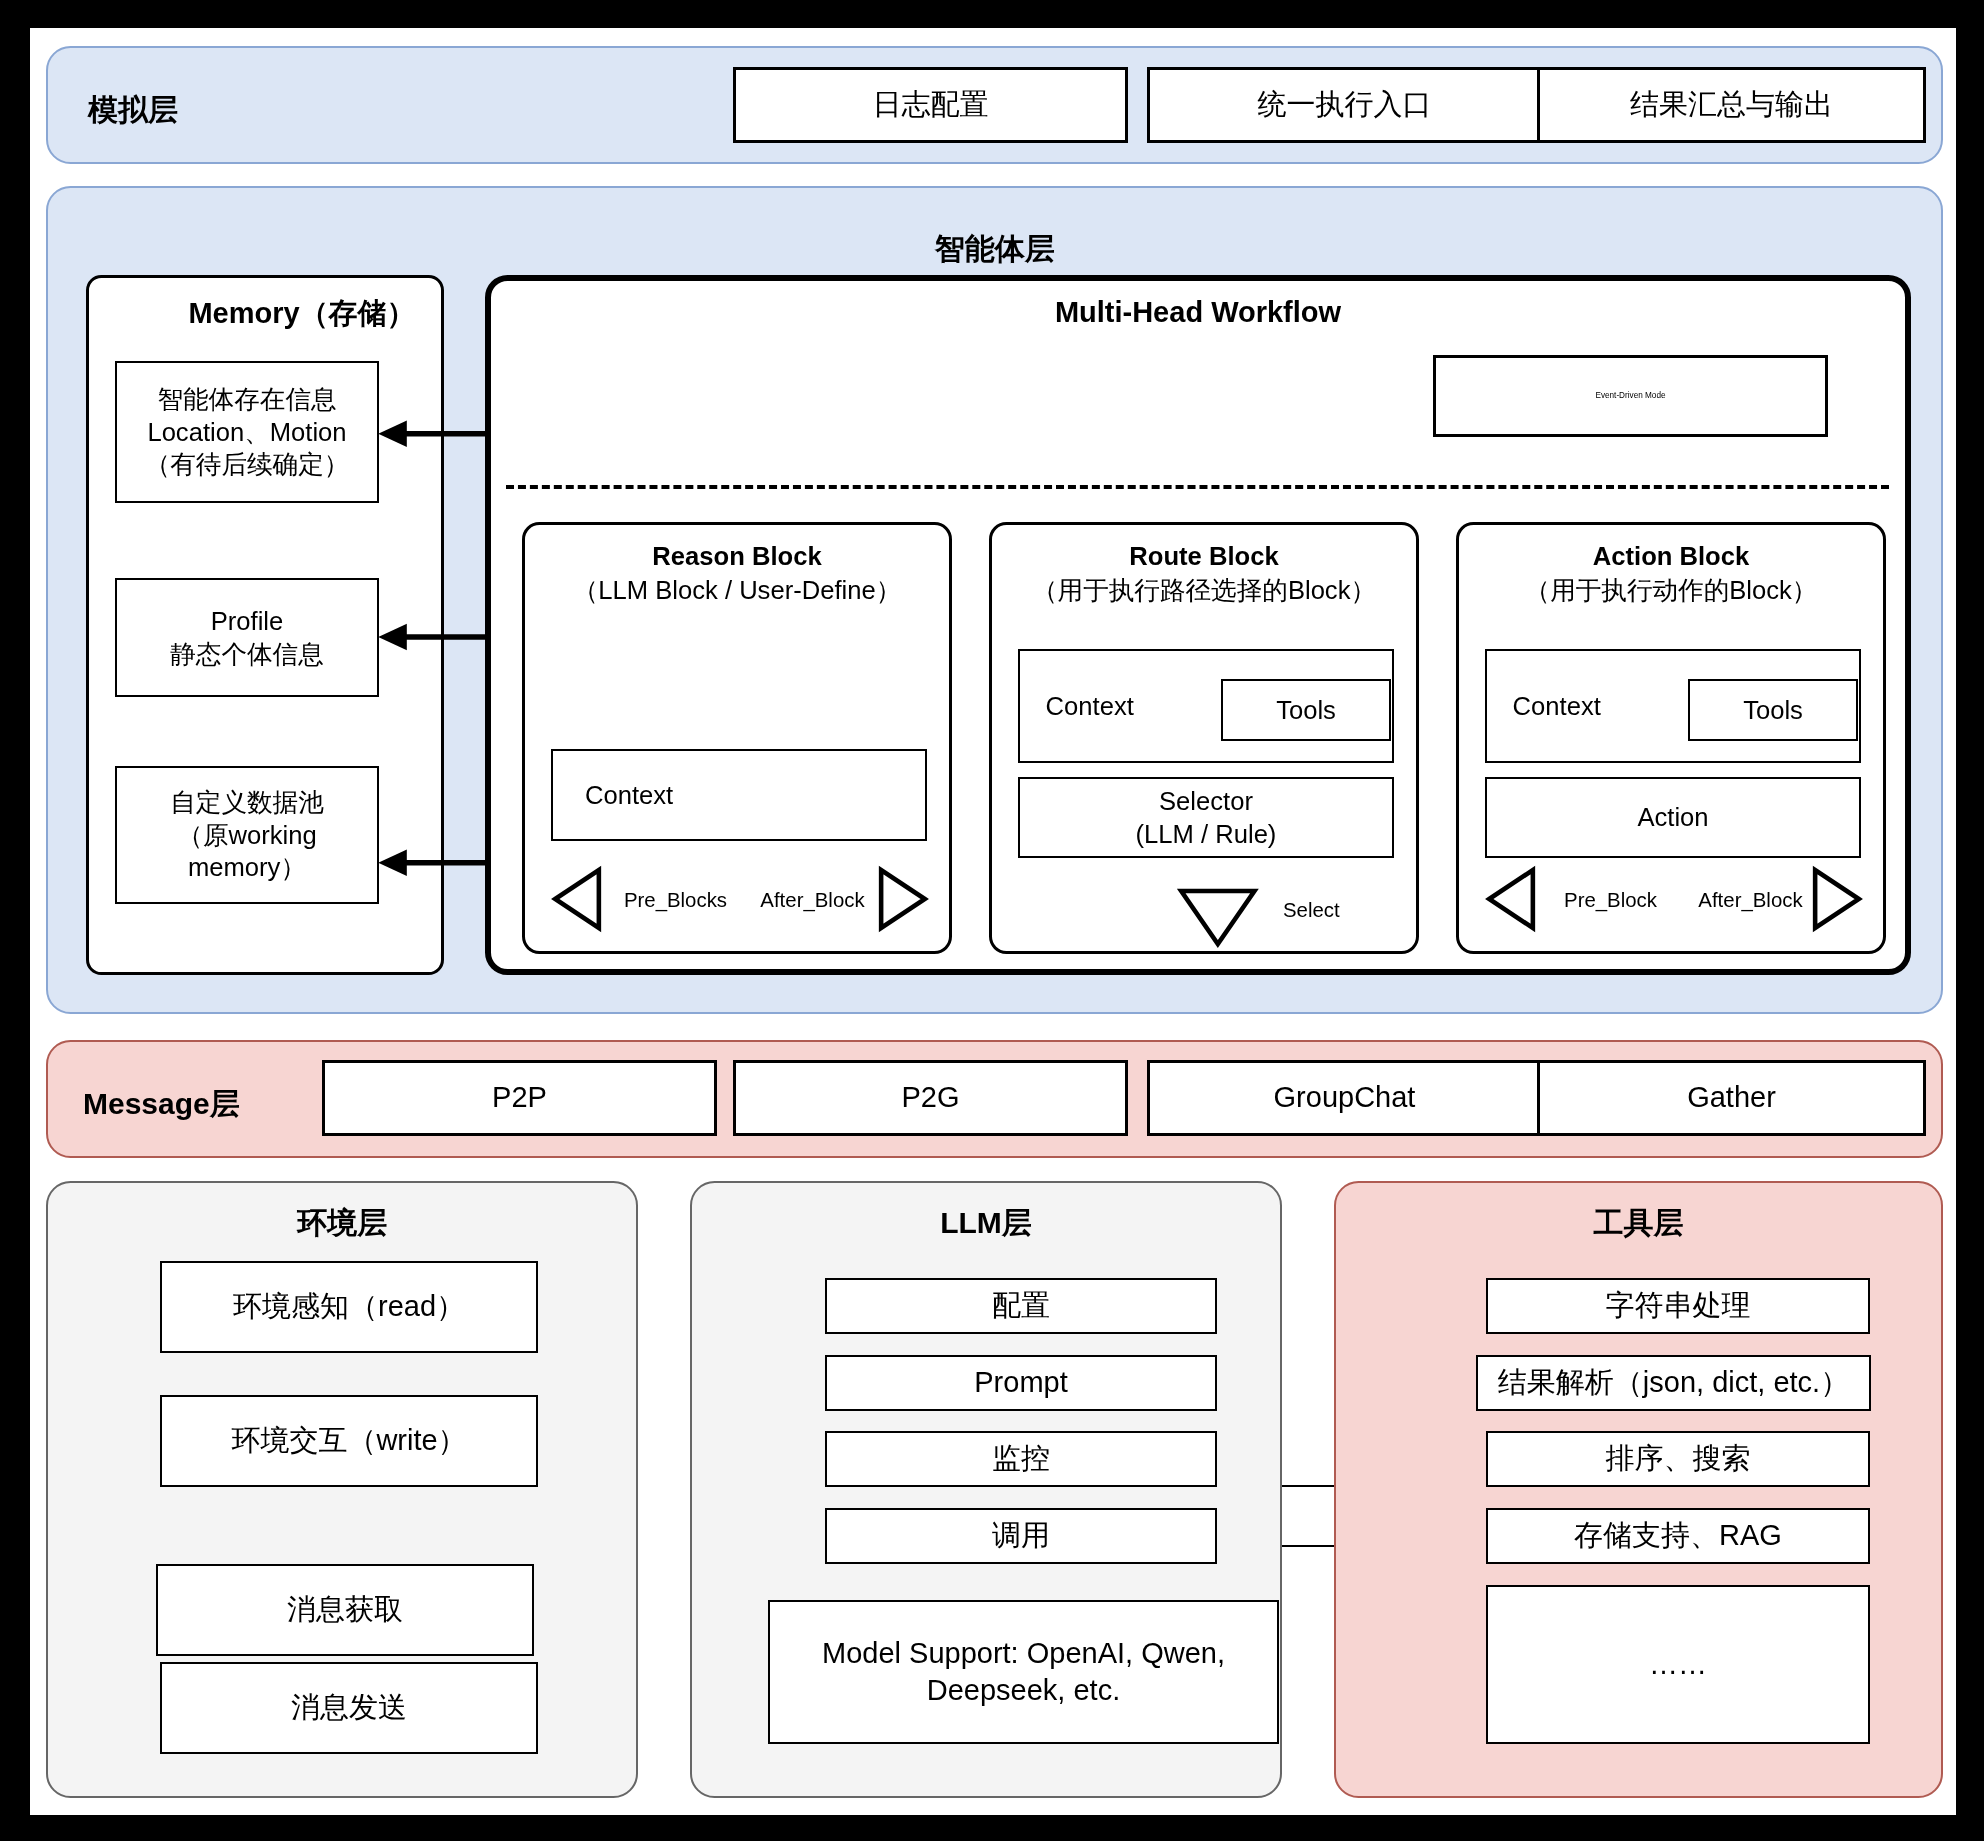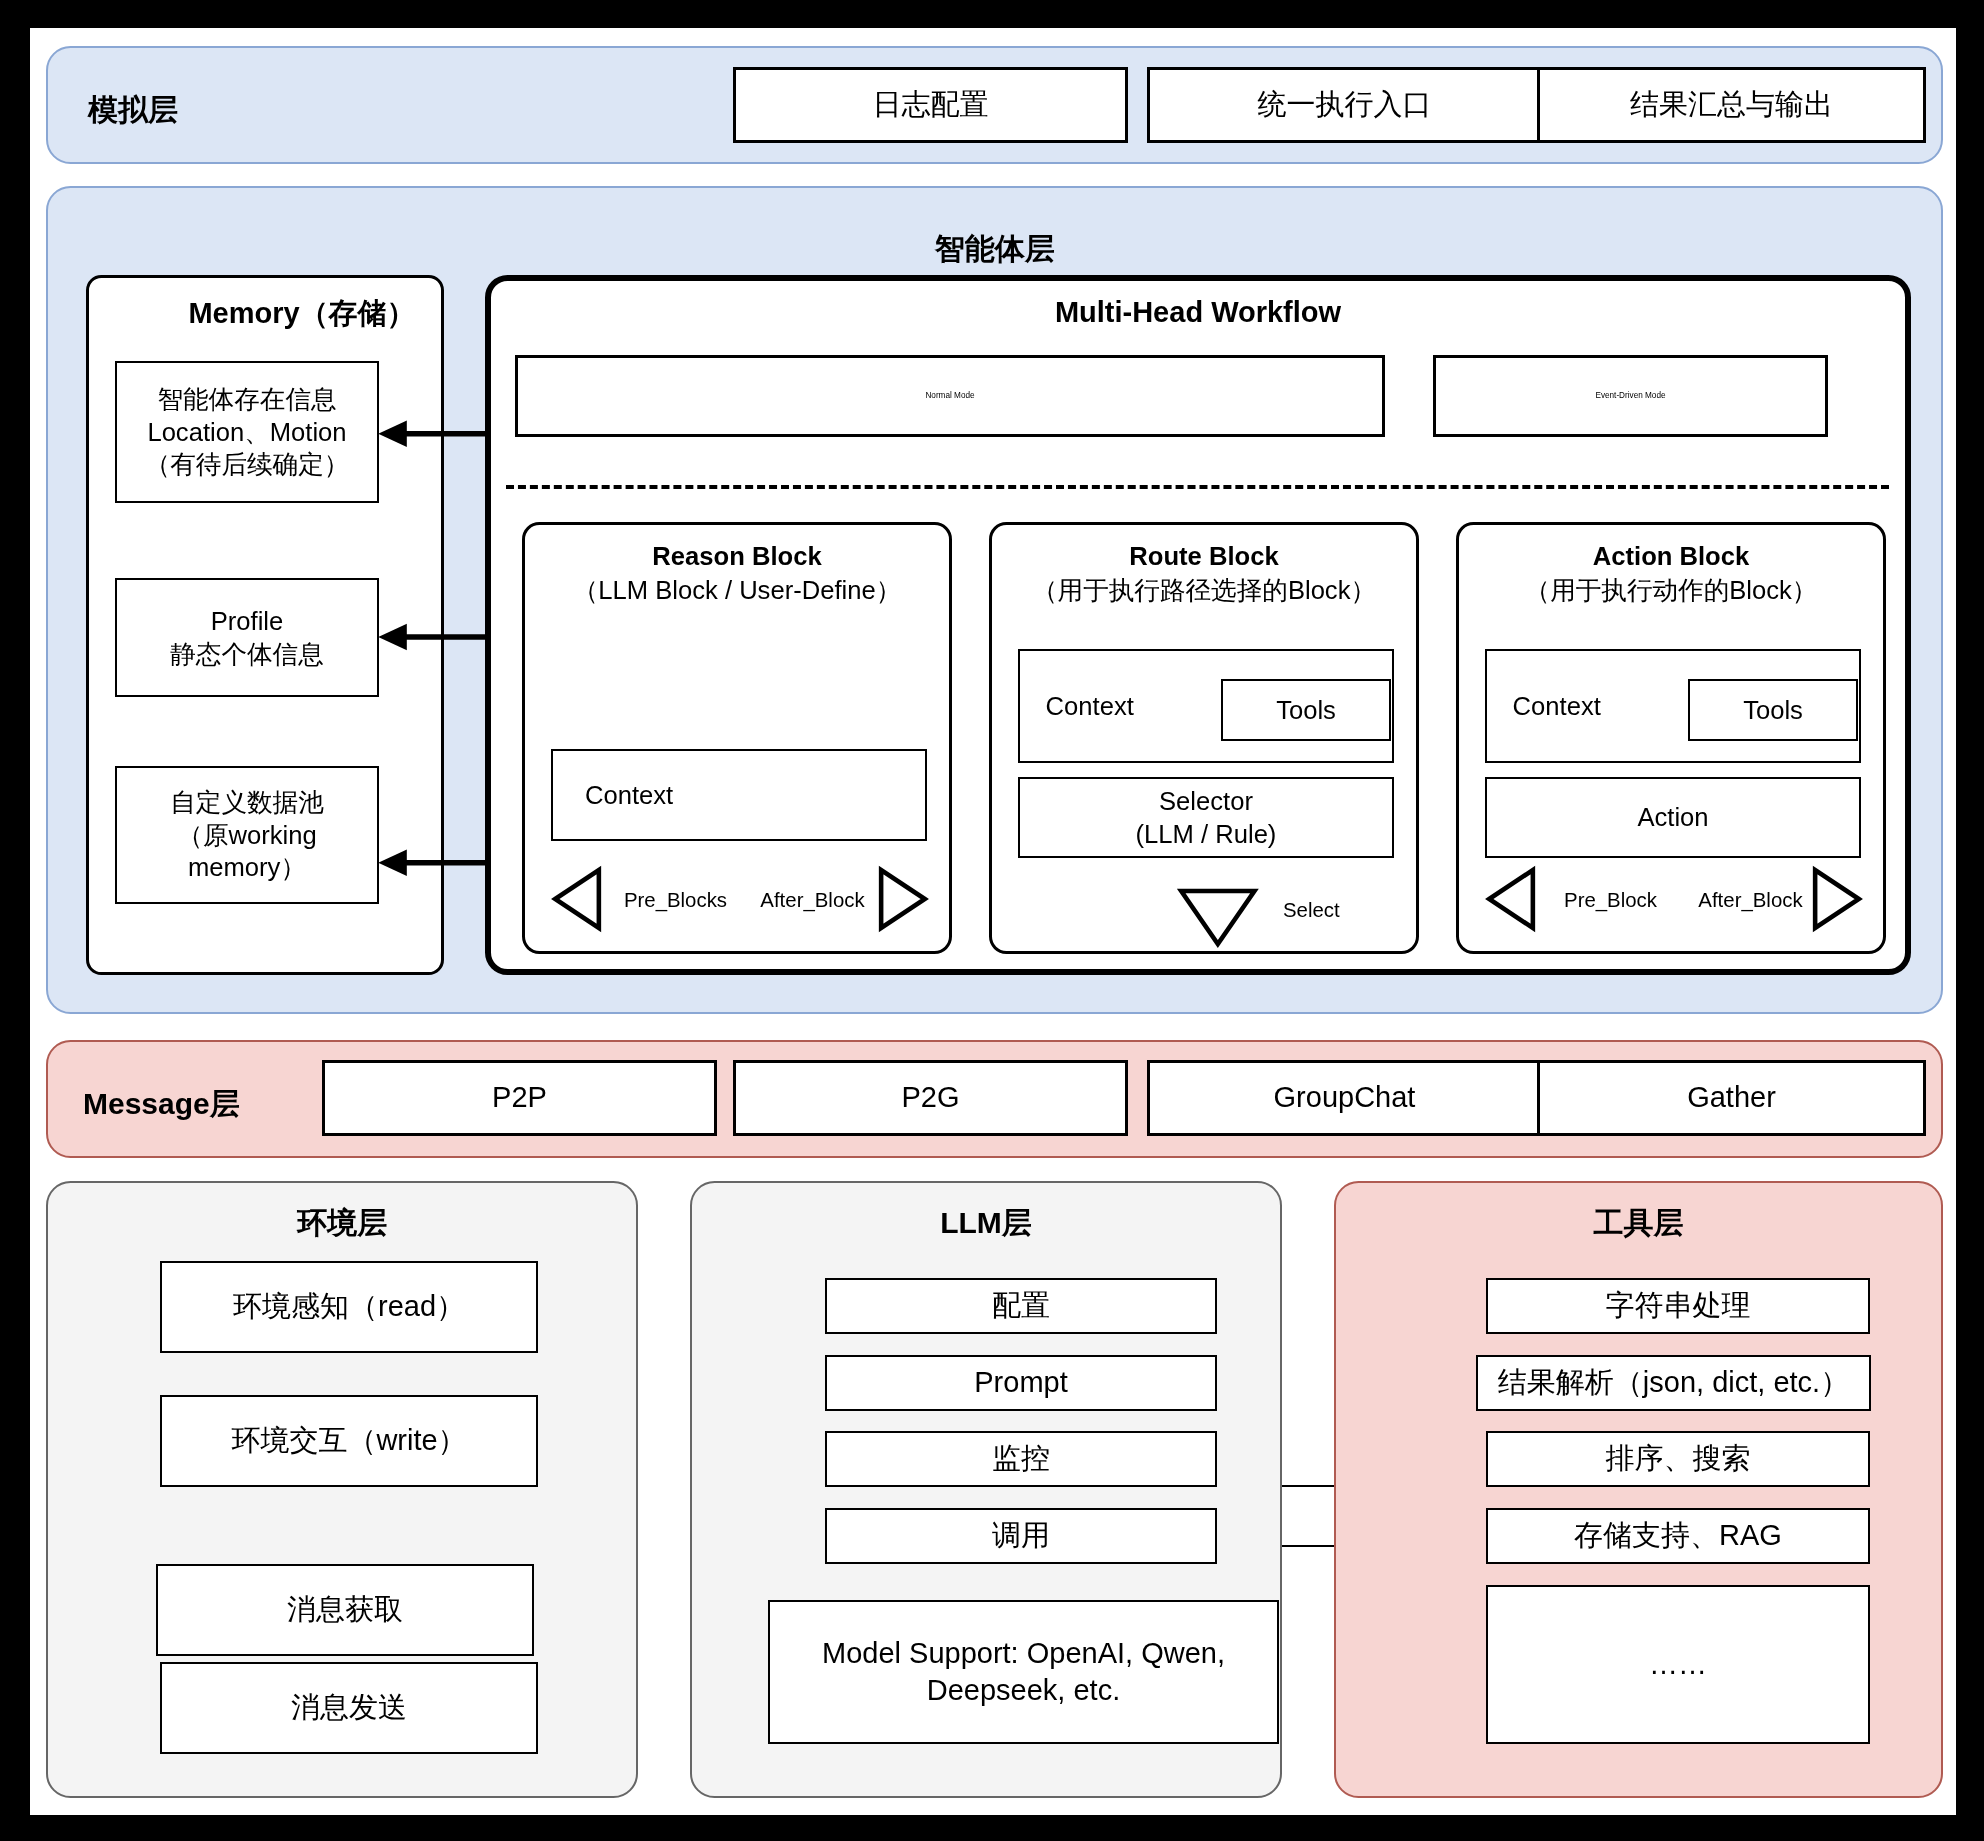--- a/index.html
+++ b/index.html
@@ -151,21 +151,20 @@
         <polygon points="18,170 74,144 74,196" fill="#000"></polygon>
         <polygon points="18,568 74,542 74,594" fill="#000"></polygon>
         <polygon points="18,1010 74,984 74,1036" fill="#000"></polygon>
 
         <polygon points="424,790 368,764 368,816" fill="#000"></polygon>
       </svg>
 
       <div class="rbox fat" style="left:453px; top:245px; width:1426px; height:700px;"></div>
       <div class="rbox-title t-big" style="left:453px; top:265px; width:1426px;">Multi-Head Workflow</div>
 
-      <div class="cell" style="left:483px; top:325px; width:870px; height:82px;">Normal Mode</div>
       <div class="cell" style="left:1401px; top:325px; width:395px; height:82px;">Event-Driven Mode</div>
 
       <div class="hdash" style="left:474px; top:455px; width:1383px;"></div>
 
       <div class="rbox" style="left:490px; top:492px; width:430px; height:432px;"></div>
       <div class="rbox-title t-block" style="left:490px; top:511px; width:430px;">Reason Block</div>
       <div class="rbox-sub t-block" style="left:490px; top:545px; width:430px;">（LLM Block / User-Define）</div>
 
 
       <div class="cell thinner" style="left:519px; top:719px; width:376px; height:92px; justify-content:flex-start;">

